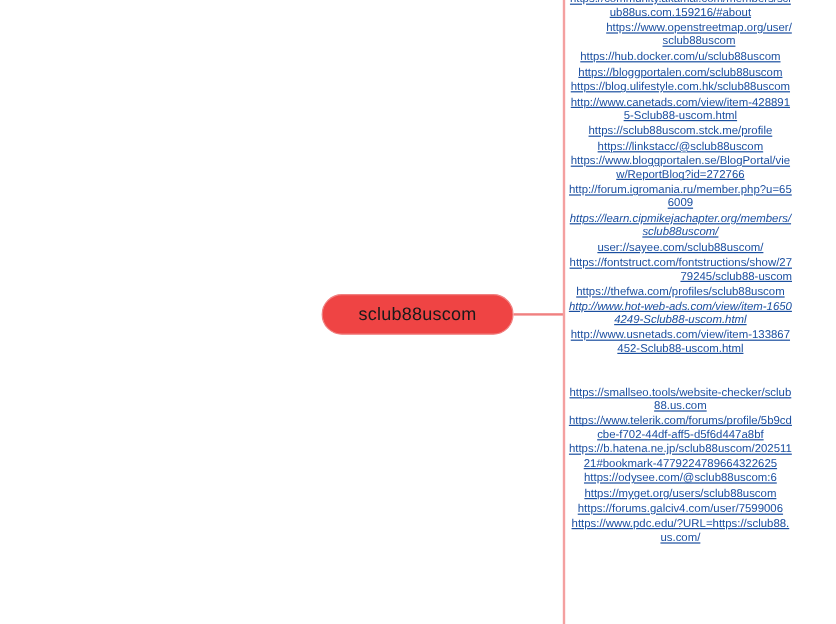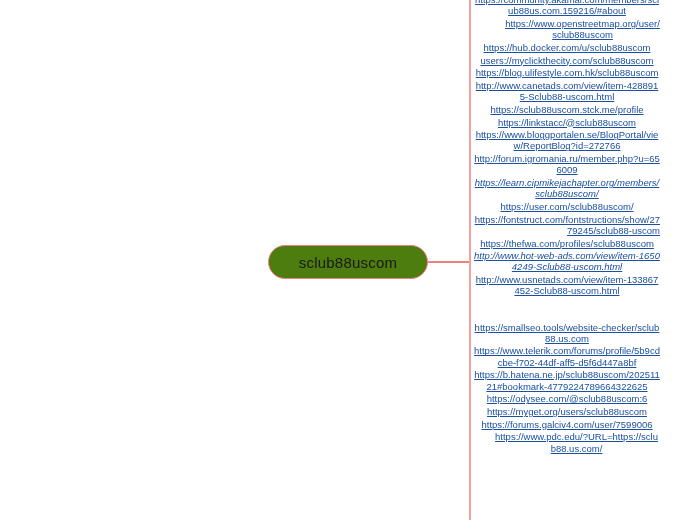--- a/index.html
+++ b/index.html
@@ -18,21 +18,21 @@
   
   #central-node {
     position: absolute;
     left: 268px;
     top: 245px;
     width: 160px;
     height: 34px;
     box-sizing: border-box;
     border: 1.5px solid #f08080;
     border-radius: 17px;
-    background: #4d7c0f;
+    background: #ef4444;
     display: flex;
     align-items: center;
     justify-content: center;
     font-size: 15px;
     color: #1a1a1a;
     letter-spacing: 0.2px;
   }
 
   
   #connector {
@@ -83,33 +83,33 @@
   <span>sclub88uscom</span>
 </div>
 
 <div id="connector"></div>
 <div id="spine"></div>
 
 <div id="link-list">
     <span class="link-item" style="color: rgb(27, 79, 160);">https://community.akamai.com/members/sclub88us.com.159216/#about</span>
     <span class="link-item" style="color: rgb(27, 79, 160); margin-left: 31px;">https://www.openstreetmap.org/user/sclub88uscom</span>
     <span class="link-item" style="color: rgb(27, 79, 160);">https://hub.docker.com/u/sclub88uscom</span>
-    <span class="link-item" style="color: rgb(27, 79, 160);">users://myclickthecity.com/sclub88uscom</span>
+    <span class="link-item" style="color: rgb(27, 79, 160);">https://bloggportalen.com/sclub88uscom</span>
     <span class="link-item" style="color: rgb(27, 79, 160);">https://blog.ulifestyle.com.hk/sclub88uscom</span>
     <span class="link-item" style="color: rgb(27, 79, 160);">http://www.canetads.com/view/item-4288915-Sclub88-uscom.html</span>
     <span class="link-item" style="color: rgb(27, 79, 160);">https://sclub88uscom.stck.me/profile</span>
     <span class="link-item" style="color: rgb(27, 79, 160); text-decoration: underline;">https://linkstacc/@sclub88uscom</span>
     <span class="link-item" style="color: rgb(27, 79, 160);">https://www.bloggportalen.se/BlogPortal/view/ReportBlog?id=272766</span>
     <span class="link-item" style="color: rgb(27, 79, 160);">http://forum.igromania.ru/member.php?u=656009</span>
     <span class="link-item" style="color: rgb(27, 79, 160); font-style: italic;">https://learn.cipmikejachapter.org/members/sclub88uscom/</span>
-    <span class="link-item" style="color: rgb(27, 79, 160);">https://user.com/sclub88uscom/</span>
+    <span class="link-item" style="color: rgb(27, 79, 160);">user://sayee.com/sclub88uscom/</span>
     <span class="link-item" style="color: rgb(27, 79, 160); text-align: right;">https://fontstruct.com/fontstructions/show/2779245/sclub88-uscom</span>
     <span class="link-item" style="color: rgb(27, 79, 160);">https://thefwa.com/profiles/sclub88uscom</span>
     <span class="link-item" style="color: rgb(27, 79, 160); font-style: italic;">http://www.hot-web-ads.com/view/item-16504249-Sclub88-uscom.html</span>
     <span class="link-item" style="color: rgb(27, 79, 160);">http://www.usnetads.com/view/item-133867452-Sclub88-uscom.html</span>
     <span class="link-item" style="color: rgb(27, 79, 160); margin-top: 25px;">https://smallseo.tools/website-checker/sclub88.us.com</span>
     <span class="link-item" style="color: rgb(27, 79, 160);">https://www.telerik.com/forums/profile/5b9cdcbe-f702-44df-aff5-d5f6d447a8bf</span>
     <span class="link-item" style="color: rgb(27, 79, 160);">https://b.hatena.ne.jp/sclub88uscom/20251121#bookmark-4779224789664322625</span>
     <span class="link-item" style="color: rgb(27, 79, 160);">https://odysee.com/@sclub88uscom:6</span>
     <span class="link-item" style="color: rgb(27, 79, 160);">https://myget.org/users/sclub88uscom</span>
     <span class="link-item" style="color: rgb(27, 79, 160);">https://forums.galciv4.com/user/7599006</span>
-    <span class="link-item" style="color: rgb(27, 79, 160); margin-left: 19px;">https://www.pdc.edu/?URL=https://sclub88.us.com/</span>
+    <span class="link-item" style="color: rgb(27, 79, 160);">https://www.pdc.edu/?URL=https://sclub88.us.com/</span>
   </div>
 
 </body></html>

